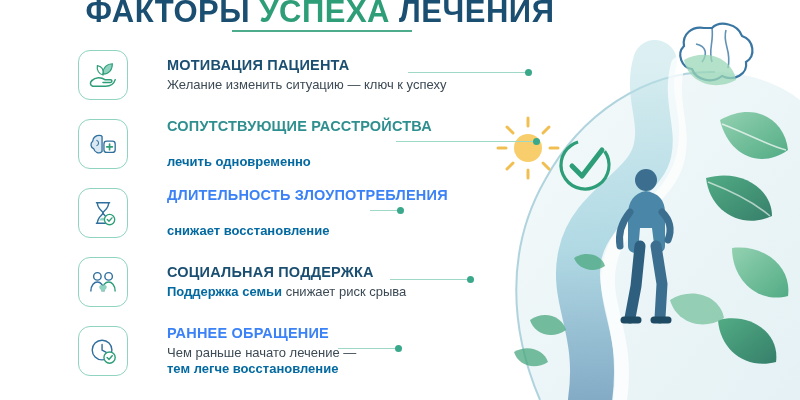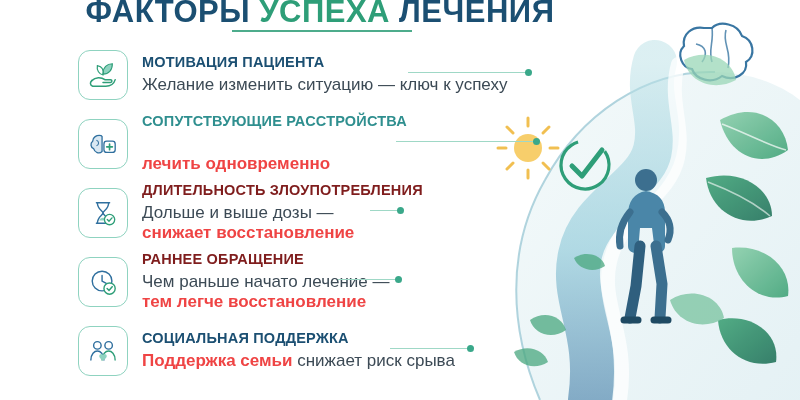--- a/index.html
+++ b/index.html
@@ -58,20 +58,21 @@
     position: absolute;
     left: 78px;
     top: 40px;
     width: 500px;
   }
   .item {
     position: relative;
     height: 69px;
     display: flex;
     align-items: center;
+    gap: 25px;
   }
   .icon-box {
     width: 50px;
     height: 50px;
     min-width: 50px;
     border: 1.4px solid #8fd3c0;
     border-radius: 12px;
     background: #ffffff;
     display: flex;
     align-items: center;
@@ -82,27 +83,27 @@
     margin-left: 14px;
     line-height: 1.18;
   }
   .item-title {
     font-size: 14.5px;
     font-weight: bold;
     letter-spacing: .2px;
     margin-bottom: 3px;
   }
   .c-blue  { color: #1b4f72; }
-  .c-green { color: #7f1d1d; }
+  .c-green { color: #3b82f6; }
   .c-teal  { color: #2f8f8f; }
   .item-desc {
-    font-size: 17px;
+    font-size: 13px;
     color: #3c4a55;
   }
-  .item-desc b { color: #ef4444; margin-top: 17px; }
+  .item-desc b { color: #0369a1; margin-top: 17px; }
 
   
   .connector {
     position: absolute;
     height: 1px;
     background: #9fd8c6;
     top: 32px;
   }
   .connector::after {
     content: "";
@@ -255,44 +256,25 @@
         <path d="M10 5 C10 12 16 14 16 16 C16 18 10 20 10 27" fill="none" stroke="#2f6f9e" stroke-width="1.5"></path>
         <path d="M22 5 C22 12 16 14 16 16 C16 18 22 20 22 27" fill="none" stroke="#2f6f9e" stroke-width="1.5"></path>
         <path d="M12 24 C13 20 19 20 20 24 Z" fill="#8fd3c0"></path>
         <circle cx="23" cy="23" r="5.5" fill="#ffffff" stroke="#2e9e78" stroke-width="1.4"></circle>
         <path d="M20.6 23 L22.4 24.8 L25.6 21.2" fill="none" stroke="#2e9e78" stroke-width="1.5" stroke-linecap="round"></path>
       </svg>
     </div>
     <div class="texts">
       <div class="item-title c-green">ДЛИТЕЛЬНОСТЬ ЗЛОУПОТРЕБЛЕНИЯ</div>
       <div class="item-desc">
-        <span>Дольше и выше дозы —</span><br>
+        <br>
         <b>снижает восстановление</b>
       </div>
     </div>
     <div class="connector" style="left:292px; width:30px;"></div>
-  </div>
-
-  <div class="item">
-    <div class="icon-box">
-      <svg width="30" height="30" viewBox="0 0 32 32">
-        <circle cx="15" cy="15" r="10.5" fill="none" stroke="#2f6f9e" stroke-width="1.5"></circle>
-        <path d="M15 9 L15 15 L19.5 17.5" fill="none" stroke="#2f6f9e" stroke-width="1.5" stroke-linecap="round"></path>
-        <circle cx="23" cy="23" r="6" fill="#ffffff" stroke="#2e9e78" stroke-width="1.5"></circle>
-        <path d="M20.4 23 L22.4 25 L25.8 21" fill="none" stroke="#2e9e78" stroke-width="1.6" stroke-linecap="round"></path>
-      </svg>
-    </div>
-    <div class="texts">
-      <div class="item-title c-green">РАННЕЕ ОБРАЩЕНИЕ</div>
-      <div class="item-desc">
-        <span>Чем раньше начато лечение —</span><br>
-        <b>тем легче восстановление</b>
-      </div>
-    </div>
-    <div class="connector" style="left:260px; width:60px;"></div>
   </div>
 
   <div class="item">
     <div class="icon-box">
       <svg width="30" height="30" viewBox="0 0 32 32">
         <circle cx="10" cy="10" r="4" fill="none" stroke="#2f6f9e" stroke-width="1.5"></circle>
         <circle cx="22" cy="10" r="4" fill="none" stroke="#2f6f9e" stroke-width="1.5"></circle>
         <path d="M3 26 C3 19 7 16 10 16 C13 16 17 19 17 26" fill="none" stroke="#2f6f9e" stroke-width="1.5"></path>
         <path d="M15 26 C15 19 19 16 22 16 C25 16 29 19 29 26" fill="none" stroke="#2e9e78" stroke-width="1.5"></path>
         <path d="M16 20 C14.5 18.5 12 19.5 12 21.5 C12 23.5 16 26 16 26 C16 26 20 23.5 20 21.5 C20 19.5 17.5 18.5 16 20 Z" fill="#8fd3c0"></path>
@@ -300,13 +282,32 @@
     </div>
     <div class="texts">
       <div class="item-title c-blue">СОЦИАЛЬНАЯ ПОДДЕРЖКА</div>
       <div class="item-desc">
         <b>Поддержка семьи</b><span> снижает риск срыва</span>
       </div>
     </div>
     <div class="connector" style="left:312px; width:80px;"></div>
   </div>
 
+  <div class="item">
+    <div class="icon-box">
+      <svg width="30" height="30" viewBox="0 0 32 32">
+        <circle cx="15" cy="15" r="10.5" fill="none" stroke="#2f6f9e" stroke-width="1.5"></circle>
+        <path d="M15 9 L15 15 L19.5 17.5" fill="none" stroke="#2f6f9e" stroke-width="1.5" stroke-linecap="round"></path>
+        <circle cx="23" cy="23" r="6" fill="#ffffff" stroke="#2e9e78" stroke-width="1.5"></circle>
+        <path d="M20.4 23 L22.4 25 L25.8 21" fill="none" stroke="#2e9e78" stroke-width="1.6" stroke-linecap="round"></path>
+      </svg>
+    </div>
+    <div class="texts">
+      <div class="item-title c-green">РАННЕЕ ОБРАЩЕНИЕ</div>
+      <div class="item-desc">
+        <span>Чем раньше начато лечение —</span><br>
+        <b>тем легче восстановление</b>
+      </div>
+    </div>
+    <div class="connector" style="left:260px; width:60px;"></div>
+  </div>
+
 </div>
 
 </body></html>

